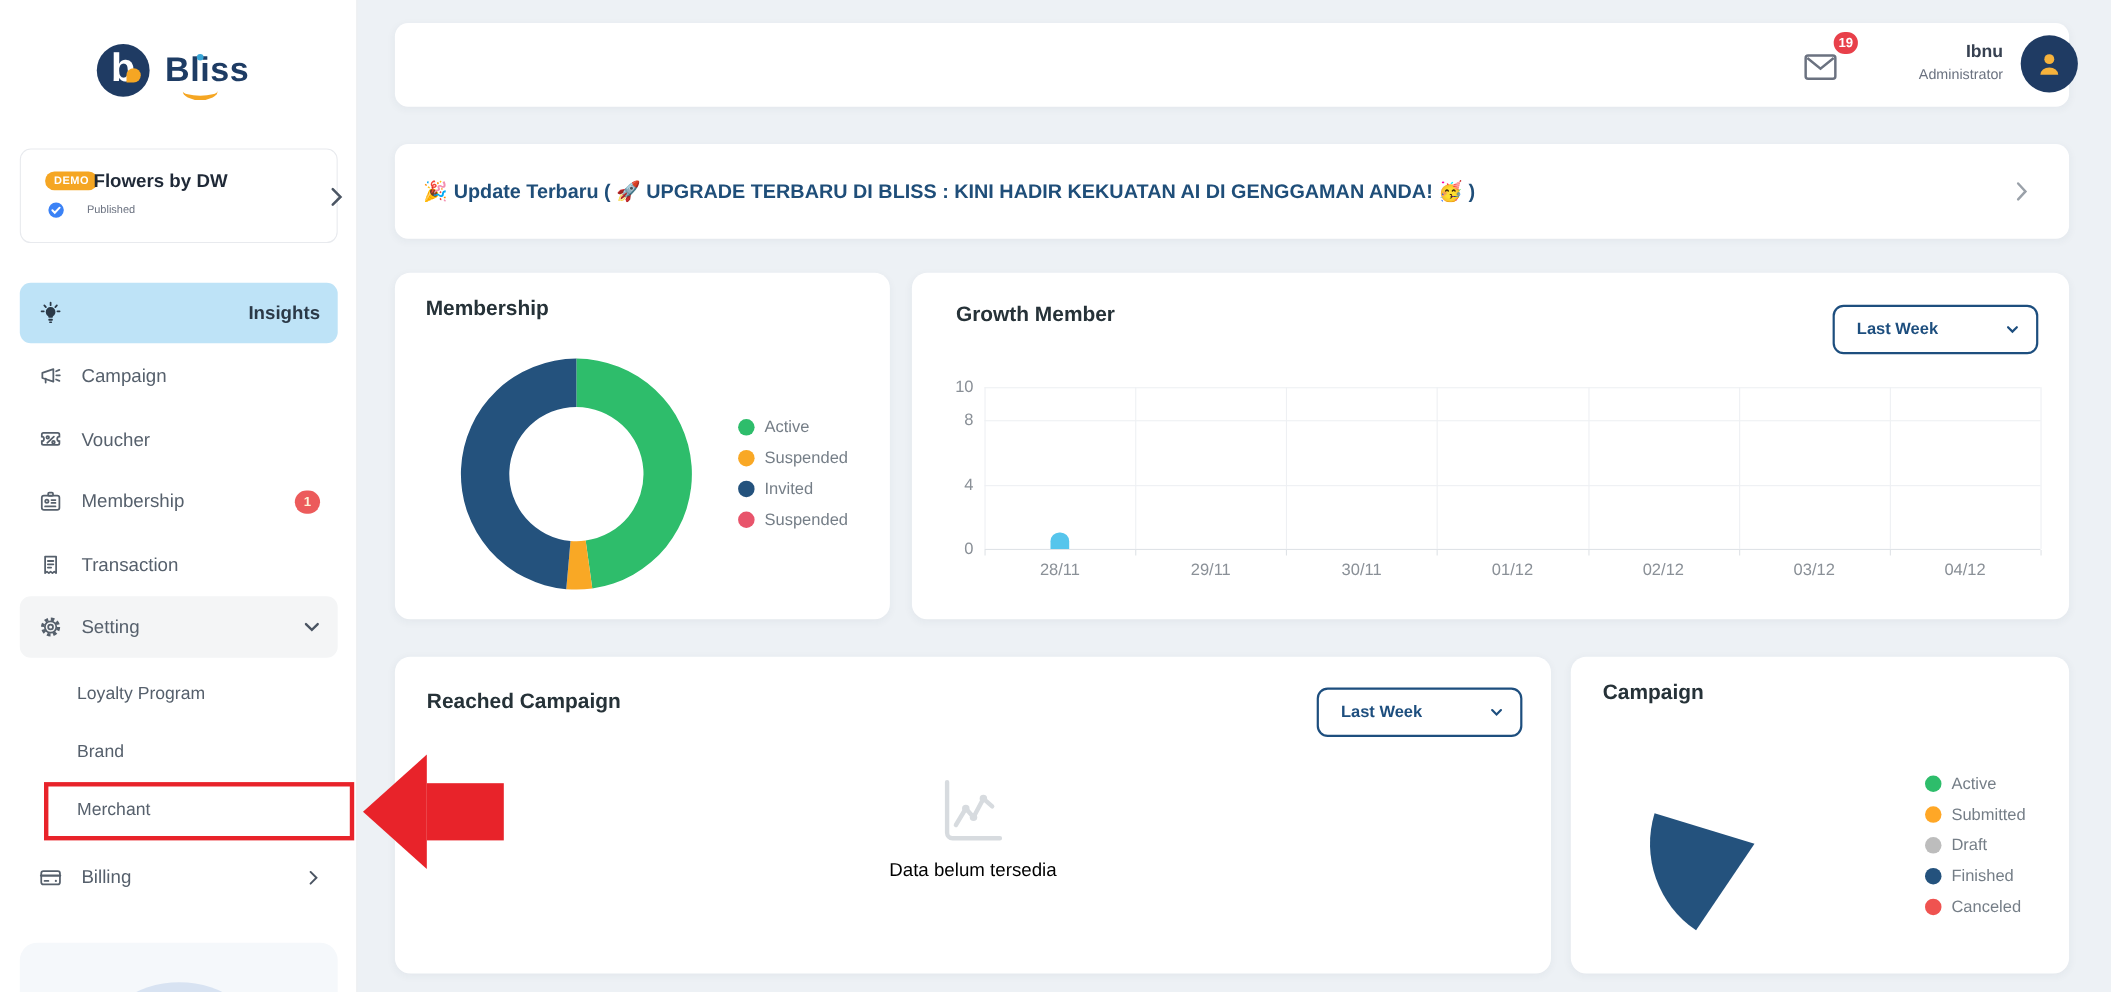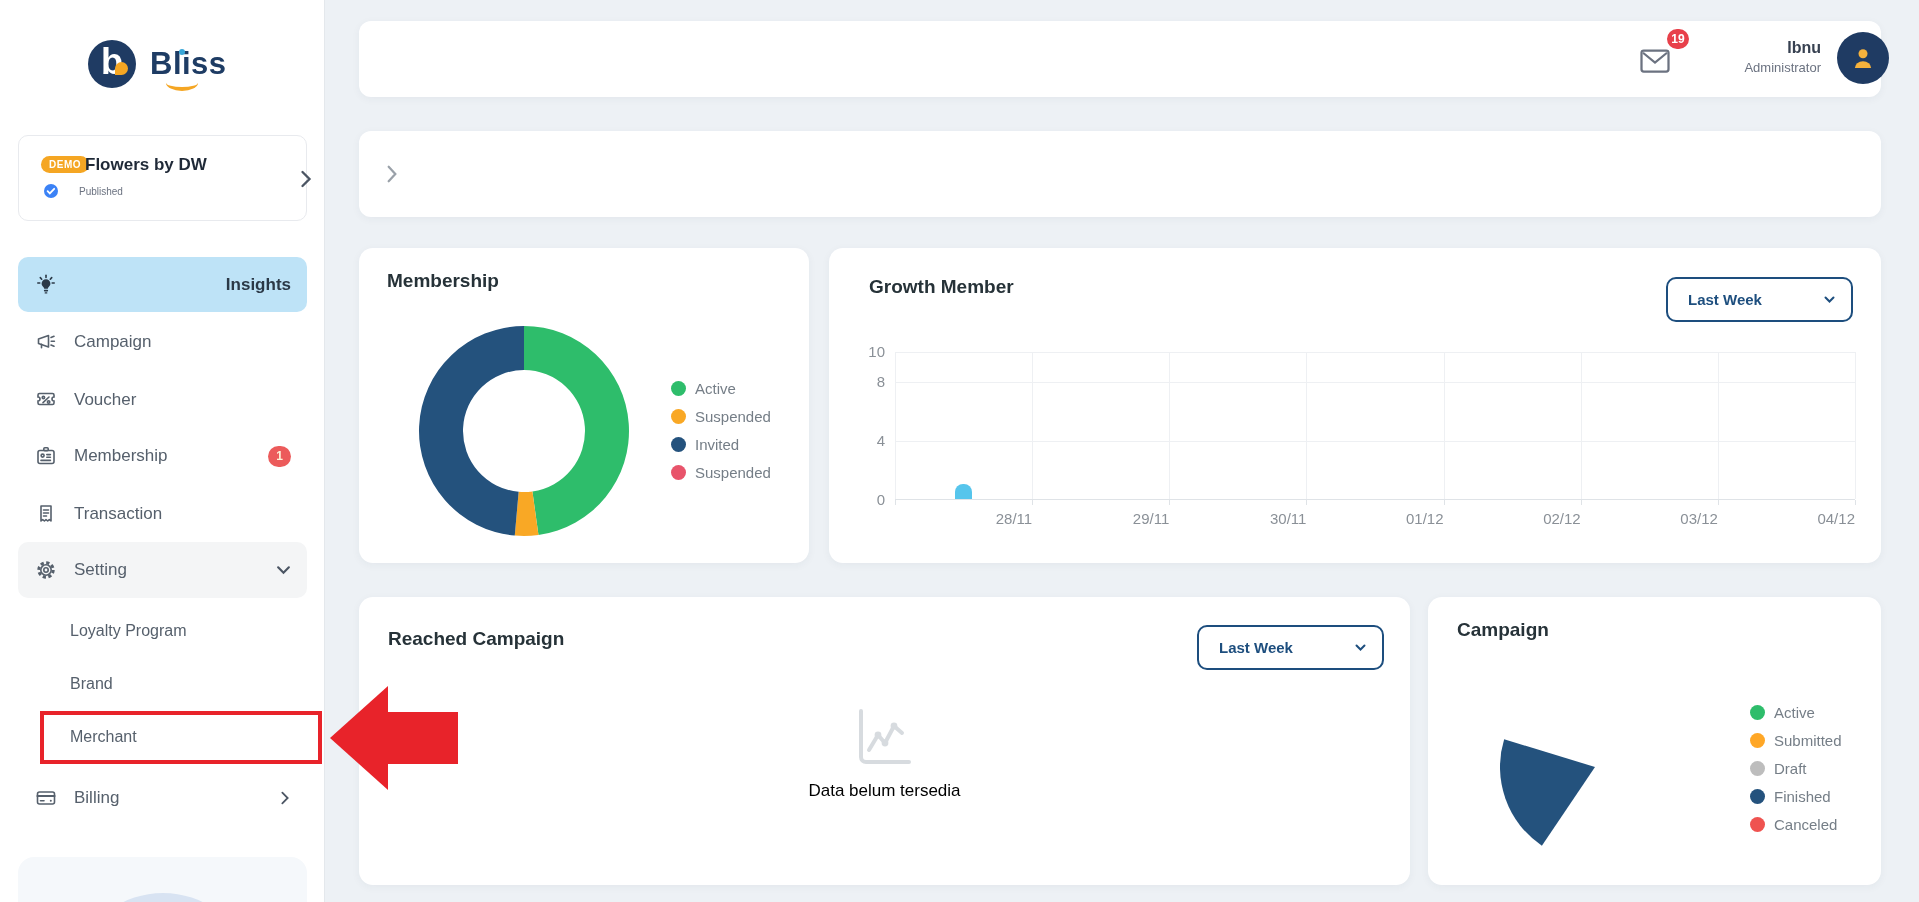--- a/index.html
+++ b/index.html
@@ -84,21 +84,21 @@
     justify-content:space-between; padding:0 16px 0 20px; cursor:pointer; height:45px; width:187px;
     font-family:"Liberation Sans", sans-serif; }
   #growth-plot { position:absolute; left:66px; top:104px; width:960px; height:148px;
     border-bottom:1px solid #DFE3E7; }
   .gline-v { position:absolute; top:0; width:1px; height:100%; background:#EEF0F3; }
   .gline-h { position:absolute; left:0; width:100%; height:1px; background:#EEF0F3; }
   .gtick { position:absolute; width:1px; height:5px; top:148px; background:#DFE3E7; }
   .gbar { position:absolute; bottom:0; width:17px; border-radius:8px 8px 0 0; background:var(--bar-blue,#56C5EC); }
   .ylab { position:absolute; width:44px; text-align:right; font-size:15px; color:#8A9097; }
   .xlabels { position:absolute; left:66px; top:262px; width:960px; display:flex; }
-  .xlabels span { flex:1; text-align:right; font-size:15px; color:#8A9097; }
+  .xlabels span { flex:1; text-align:center; font-size:15px; color:#8A9097; }
 
   .legend { position:absolute; display:flex; flex-direction:column; }
   .legend-item { display:flex; align-items:center; gap:9px; height:28px; }
   .legend-dot { width:15px; height:15px; border-radius:50%; }
   .legend-label { font-size:15px; color:#757E87; }
 
   
   #card-reached { left:34px; top:597px; width:1051px; height:288px; }
   .empty-wrap { position:absolute; left:0; top:108px; width:100%; text-align:center; }
   .empty-text { margin-top:12px; font-size:17px; color:#000000; }
@@ -279,20 +279,21 @@
     </div>
     <div class="avatar">
       <svg width="30" height="30" viewBox="0 0 24 24">
         <circle cx="12" cy="8.6" r="3.6" fill="#F6B23C"></circle>
         <path d="M5.5 20 a6.5 5.4 0 0 1 13 0 z" fill="#F6B23C"></path>
       </svg>
     </div>
   </div>
 
   <div class="card" id="banner">
+    <span class="banner-text">🎉 Update Terbaru ( 🚀 UPGRADE TERBARU DI BLISS : KINI HADIR KEKUATAN AI DI GENGGAMAN ANDA! 🥳 )</span>
     <svg width="14" height="20" viewBox="0 0 12 18">
       <path d="M3 2.5 l6 6.5 -6 6.5" stroke="#9AA1A9" stroke-width="2" fill="none" stroke-linecap="round"></path>
     </svg>
   </div>
 
   <div class="card" id="card-membership">
     <span class="card-title" style="left:28px;top:22px">Membership</span>
     <svg id="donut-svg" class="abs" style="left:59px;top:77px" width="212" height="212" viewBox="0 0 212 212">
         <path d="M106 1 A105 105 0 0 1 120.46798052188703 209.99844969814836 L114.40520773176294 166.41814696749572 A61 61 0 0 0 106 45 Z" fill="#2EBD6B"></path>
         <path d="M120.46798052188703 209.99844969814836 A105 105 0 0 1 96.77562436217198 210.5940289600331 L100.64107701040467 166.76415015773352 A61 61 0 0 0 114.40520773176294 166.41814696749572 Z" fill="#F9A825"></path>

